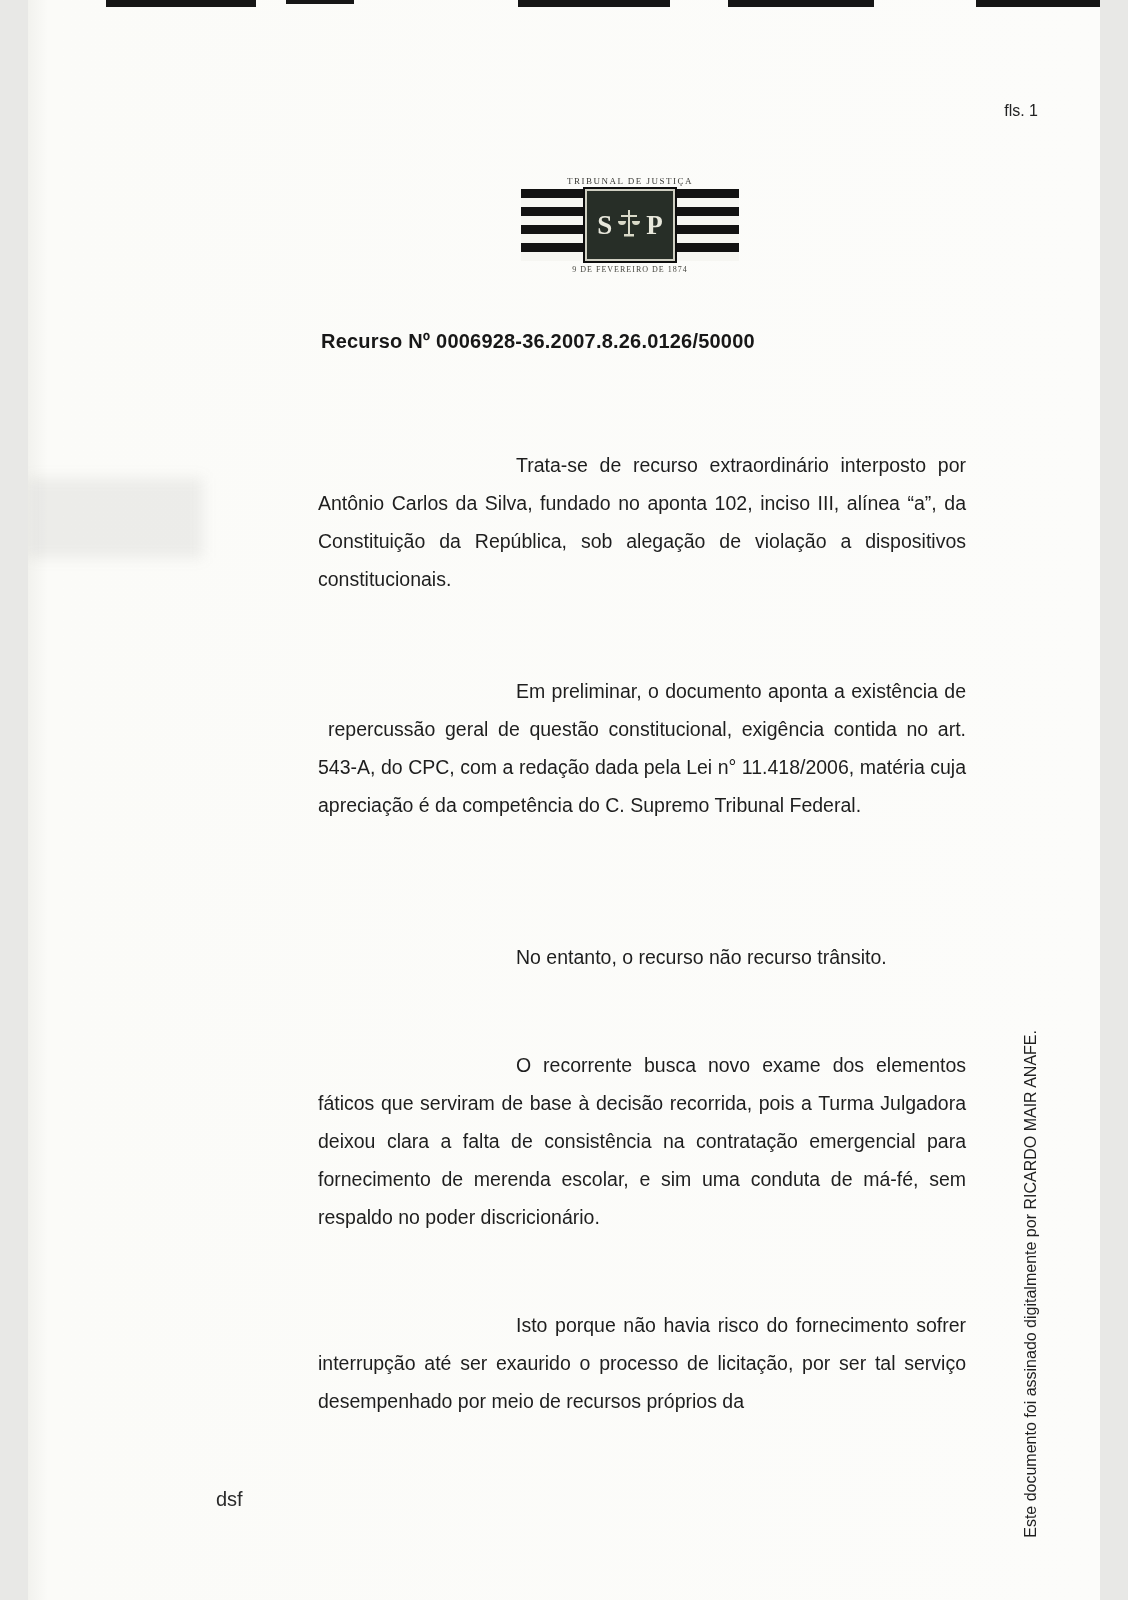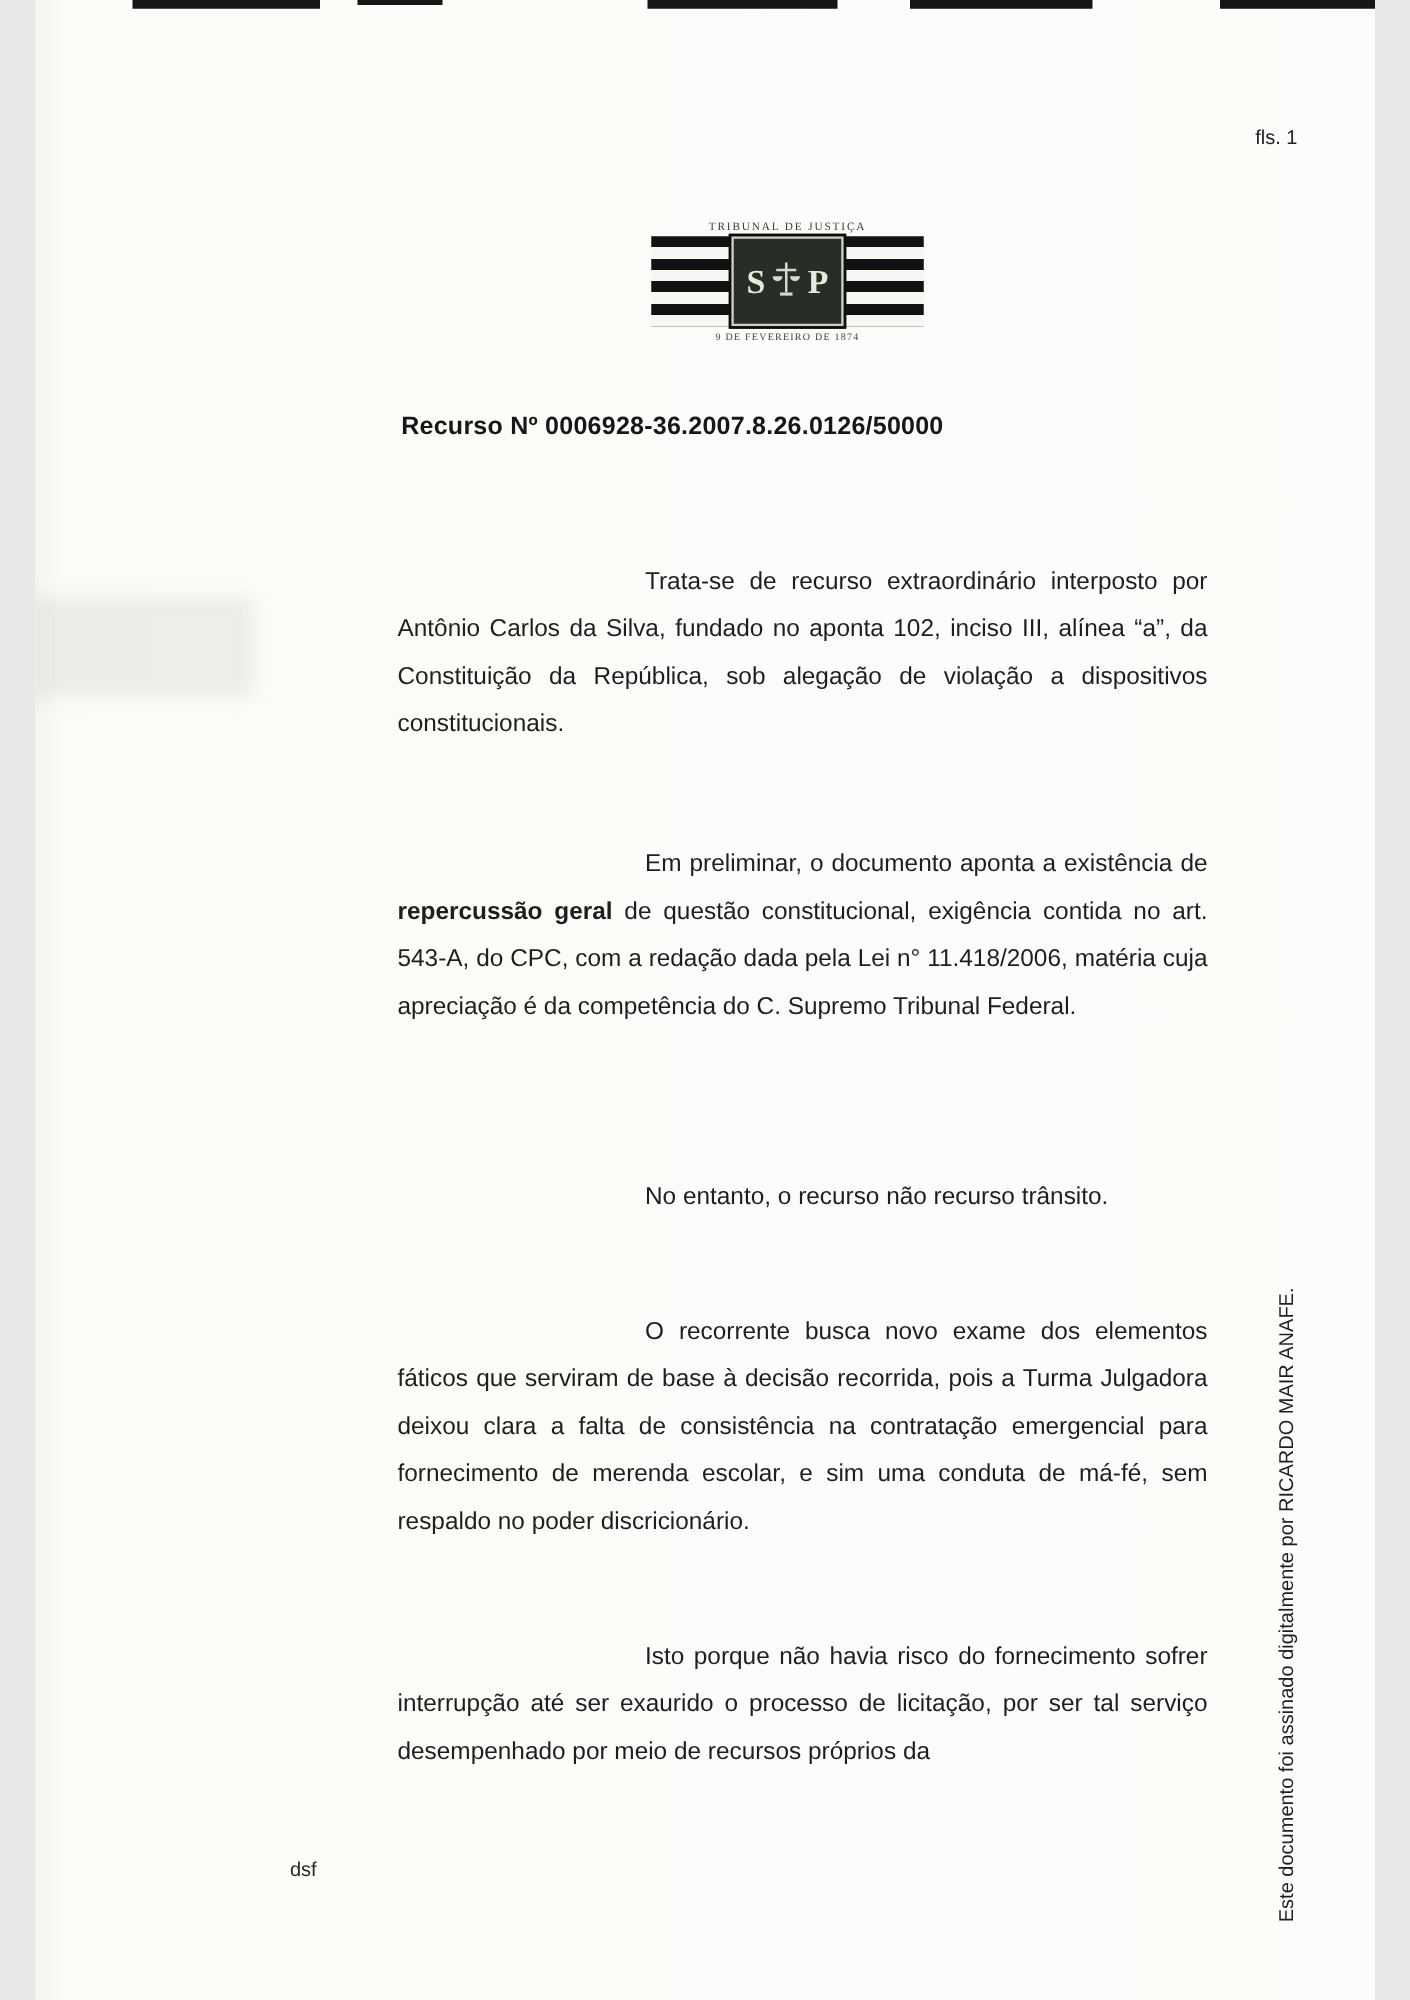--- a/index.html
+++ b/index.html
@@ -69,24 +69,24 @@
     position: absolute; left: 290px; width: 648px;
     font-size: 19.5px; line-height: 38px;
     text-align: justify; text-indent: 198px;
     color: #1e1e1e;
   }
   #p1 { top: 446px; }
   #p2 { top: 672px; }
   #p3 { top: 938px; }
   #p4 { top: 1046px; }
   #p5 { top: 1306px; }
-  .para strong { font-weight: bold; }
+  .para strong { font-weight: normal; margin-left: 10px; }
   .footer-initials {
-    position: absolute; left: 204px; top: 1488px;
-    font-size: 16px; color: #2a2a2a;
+    position: absolute; left: 188px; top: 1488px;
+    font-size: 20px; color: #2a2a2a;
   }
   .vertical-note {
     position: absolute; top: 1030px; right: 78px;
     transform: rotate(-90deg); transform-origin: top right;
     white-space: nowrap;
     font-size: 16px; color: #1f1f1f;
   }
 </style>
 </head>
 <body>

